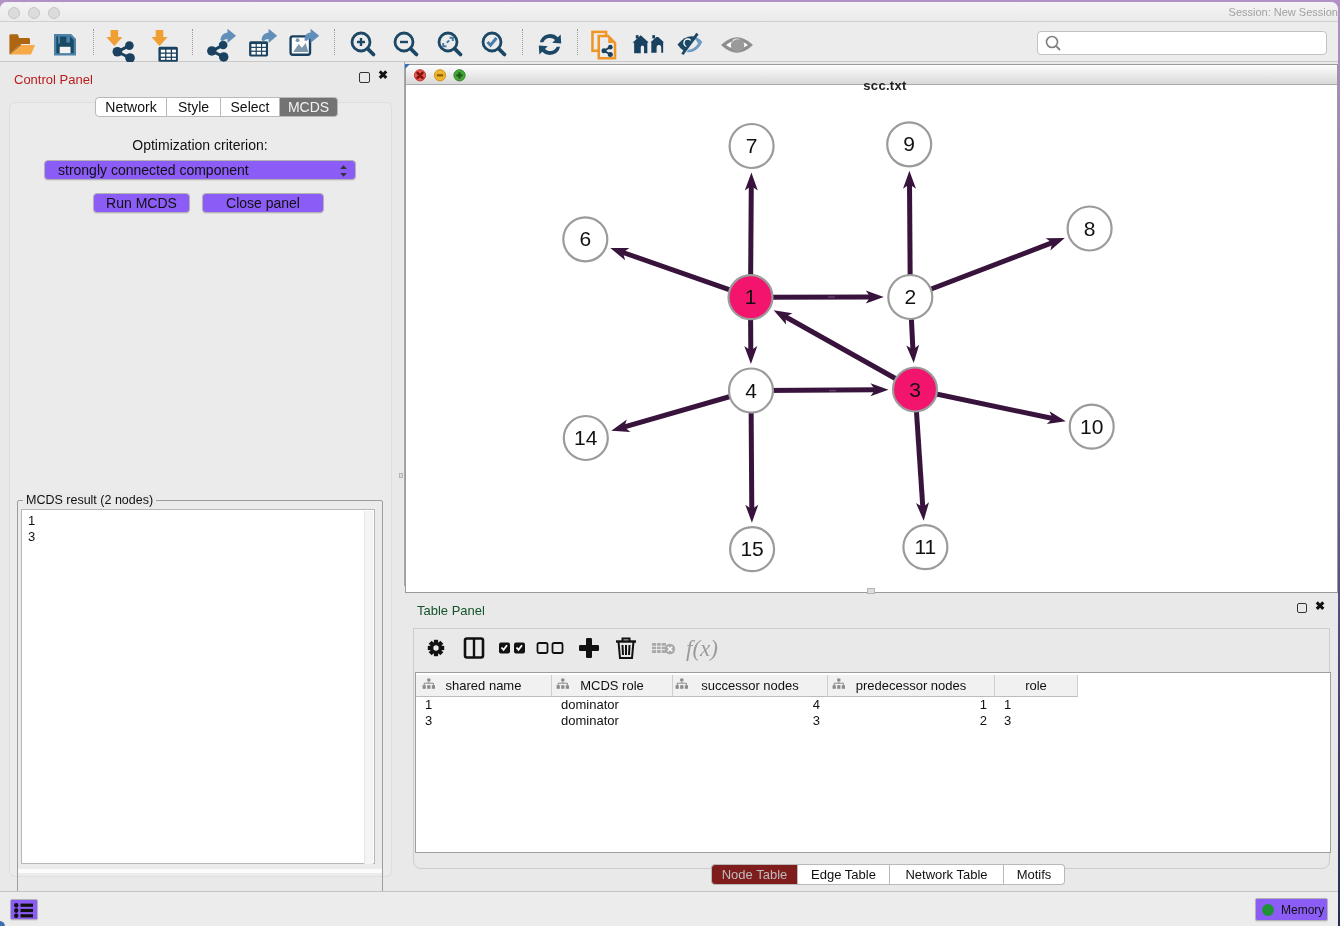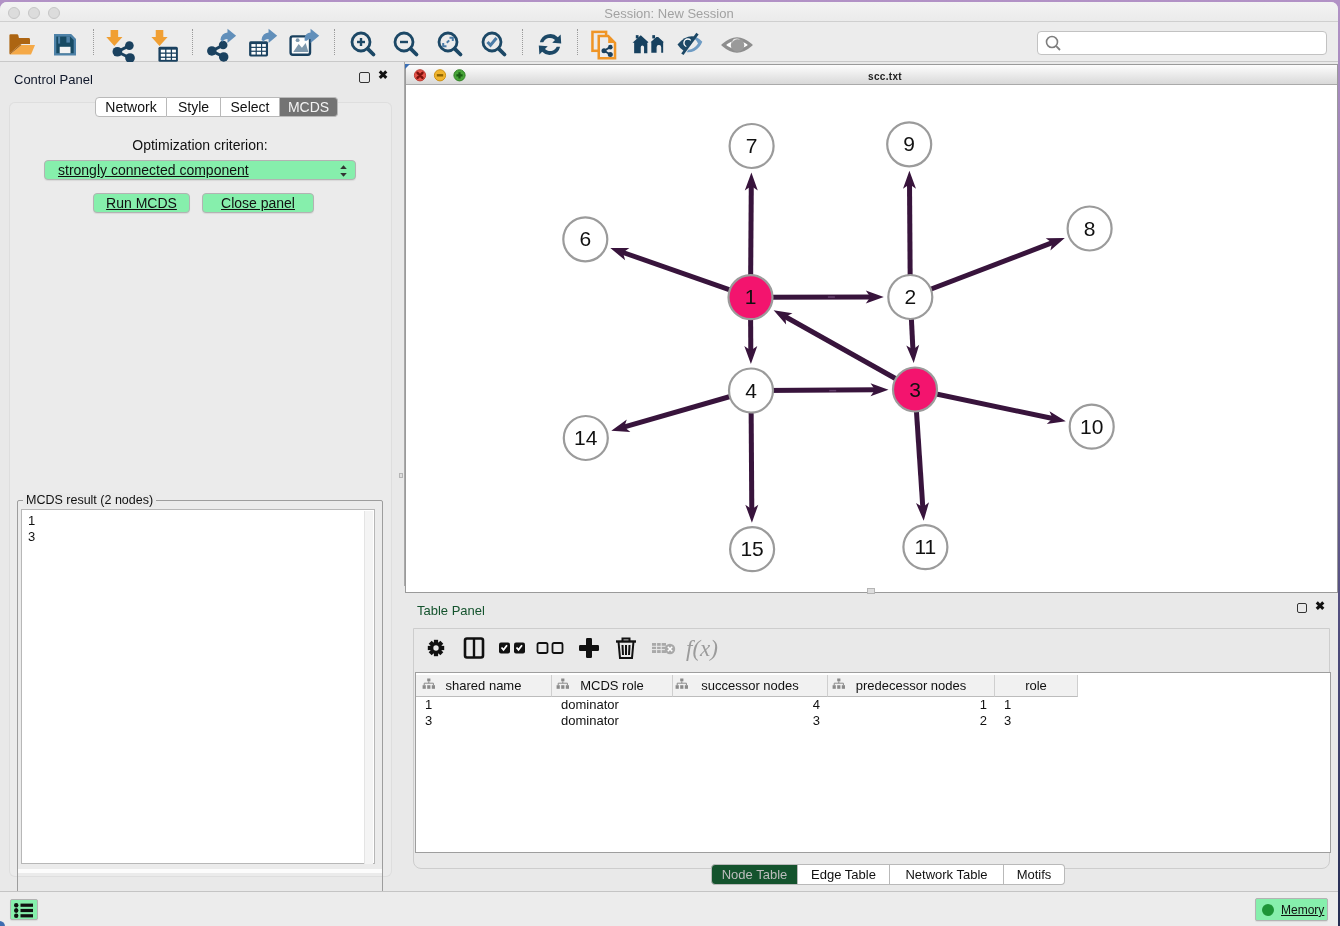--- a/index.html
+++ b/index.html
@@ -3,47 +3,47 @@
 <meta charset="utf-8">
 <style>
 * { margin:0; padding:0; box-sizing:border-box; }
 html,body { width:1340px; height:926px; overflow:hidden; }
 body { font-family:"Liberation Sans", sans-serif; background:linear-gradient(#b292c6, #8f77ad 30%, #4c4a7a 70%, #252c52); position:relative; }
 .abs { position:absolute; }
 #win { position:absolute; left:0; top:2px; width:1338px; height:924px; background:#ececec; border-radius:7px 7px 0 0; }
 
 #titlebar { position:absolute; left:0; top:0; width:100%; height:20px; background:linear-gradient(#f3f3f3,#ebebeb); border-bottom:1px solid #cfcfcf; border-radius:7px 7px 0 0; }
 .tl { position:absolute; top:5px; width:12px; height:12px; border-radius:50%; background:#dcdcdc; border:1px solid #c6c6c6; }
-#title { position:absolute; top:4px; width:100%; text-align:center; font-size:13px; color:#a2a2a2; }
+#title { position:absolute; top:4px; width:100%; text-align:right; font-size:11px; color:#a2a2a2; }
 
 #toolbar { position:absolute; left:0; top:21px; width:100%; height:39px; background:#ececec; border-bottom:1px solid #c9c9c9; }
 .sep { position:absolute; top:6px; height:26px; width:0; border-left:1px dotted #9a9a9a; }
 #search { position:absolute; left:1037px; top:8px; width:290px; height:24px; background:#fff; border:1px solid #c2c2c2; border-radius:4px; }
 
 #main { position:absolute; left:0; top:60px; width:1338px; height:829px; background:#e9e9e9; }
 
-#cp-h { position:absolute; left:14px; top:10px; font-size:13px; color:#0f172a; }
+#cp-h { position:absolute; left:14px; top:10px; font-size:13px; color:#b91c1c; }
 #tabpane { position:absolute; left:9px; top:40px; width:383px; height:775px; background:#ebebeb; border-radius:6px; box-shadow:0 0 0 1px #dedede inset; }
 #tabband { position:absolute; left:9px; top:40px; width:383px; height:20px; background:#e2e2e2; border-radius:6px 6px 0 0; }
 .tabrow { position:absolute; display:flex;padding-left:16px; }
 .tab { height:20px; line-height:19px; font-size:14px; text-align:center; background:#fff; border:1px solid #b9b9b9; border-left:none; color:#111; }
 .tab.first { border-left:1px solid #b9b9b9; border-radius:4px 0 0 4px; }
 .tab.last { border-radius:0 4px 4px 0; }
 .tab.sel { background:#737373; color:#f3f3f3; }
-.btn { position:absolute; background:#86efac; border:1px solid #b3b3b3; border-radius:4px; font-size:14px; color:#111; text-align:center; box-shadow:0 1px 1px rgba(0,0,0,0.08);text-decoration:underline; }
+.btn { position:absolute; background:#8b5cf6; border:1px solid #b3b3b3; border-radius:4px; font-size:14px; color:#111; text-align:center; box-shadow:0 1px 1px rgba(0,0,0,0.08); }
 
 #fs { position:absolute; left:17px; top:438px; width:366px; height:420px; border:1px solid #9d9d9d; border-radius:2px; }
 #fs-legend { position:absolute; left:5px; top:-8px; background:#e9e9e9; padding:0 3px; font-size:12.5px; color:#111; }
 #fs-inner { position:absolute; left:3px; top:8px; width:354px; height:355px; background:#fff; border:1px solid #b7b7b7; font-size:13px; color:#111; }
 
 #vline { position:absolute; left:404px; top:0px; width:1px; height:524px; background:#a9a9a9; }
 
 #netframe { position:absolute; left:405px; top:2px; width:933px; height:529px; background:#fff; border:1px solid #9a9a9a; }
 #net-titlebar { position:absolute; left:0; top:0; width:100%; height:20px; background:linear-gradient(#fdfdfd,#d9d9d9); border-bottom:1px solid #aaa; }
-#net-title { position:absolute; top:6px; width:100%; text-align:center; font-size:10px; font-weight:bold; color:#222; letter-spacing:0.3px;padding-left:27px; }
+#net-title { position:absolute; top:13px; width:100%; text-align:center; font-size:13px; font-weight:bold; color:#222; letter-spacing:0.3px;padding-left:27px; }
 
 #tp-h { position:absolute; left:417px; top:541px; font-size:13px; color:#14532d; }
 #tp-toolbar { position:absolute; left:413px; top:566px; width:917px; height:241px; border:1px solid #cdcdcd; border-radius:0 0 8px 8px; background:#e9e9e9; }
 #tbl { position:absolute; left:415px; top:610px; width:916px; height:181px; background:#fff; border:1px solid #9e9e9e; }
 .hcell { position:absolute; top:2px; height:22px; background:#f1f1f1; border-right:1px solid #cfcfcf; border-bottom:1px solid #bcbcbc; font-size:13px; color:#111; text-align:center; line-height:22px; }
 .rcell { position:absolute; font-size:13px; color:#111; height:16px; line-height:16px; }
 .panbtn { font-size:13px; height:21px; line-height:20px; }
 
 #statusbar { position:absolute; left:0; top:889px; width:1338px; height:35px; background:#ececec; border-top:1px solid #c4c4c4; }
 </style>
@@ -227,21 +227,21 @@
       <div class="tab" style="width:59px;">Select</div>
       <div class="tab last sel" style="width:58px;">MCDS</div>
     </div>
     <div class="abs" style="left:0; top:75px; width:400px; text-align:center; font-size:14px; color:#111;">Optimization criterion:</div>
     <div class="btn" style="left:44px; top:98px; width:312px; height:20px; text-align:left; line-height:19px; padding-left:13px;">strongly connected component
       <svg class="abs" style="right:7px; top:3px;" width="9" height="14" viewBox="0 0 9 14">
           <path d="M1.2 5 L4.5 1.2 L7.8 5 Z M1.2 9 L4.5 12.8 L7.8 9 Z" fill="#333"></path>
         </svg>
     </div>
     <div class="btn" style="left:93px; top:131px; width:97px; height:20px; line-height:19px;">Run MCDS</div>
-    <div class="btn" style="left:202px; top:131px; width:112px; height:20px; line-height:19px;">Close panel</div>
+    <div class="btn" style="left:202px; top:131px; width:122px; height:20px; line-height:19px;">Close panel</div>
     <div id="fs">
       <div id="fs-legend">MCDS result (2 nodes)</div>
       <div id="fs-inner">
         <div style="padding:3px 0 0 6px; line-height:16px;">1<br>3</div>
         <div class="abs" style="right:1px; top:1px; width:9px; height:353px; background:#f4f4f4; border-left:1px solid #e4e4e4;"></div>
       </div>
     </div>
     <div class="abs" style="left:18px; top:807px; width:364px; height:4px; background:#fcfcfc;"></div>
 
     <div id="vline"></div>
@@ -441,21 +441,21 @@
       <div class="rcell" style="left:257px; top:24px; width:147px; text-align:right;">4</div>
       <div class="rcell" style="left:412px; top:24px; width:159px; text-align:right;">1</div>
       <div class="rcell" style="left:588px; top:24px;">1</div>
       <div class="rcell" style="left:9px; top:40px;">3</div>
       <div class="rcell" style="left:145px; top:40px;">dominator</div>
       <div class="rcell" style="left:257px; top:40px; width:147px; text-align:right;">3</div>
       <div class="rcell" style="left:412px; top:40px; width:159px; text-align:right;">2</div>
       <div class="rcell" style="left:588px; top:40px;">3</div>
     </div>
     <div class="tabrow" style="left:695px; top:802px;">
-      <div class="tab first sel panbtn" style="width:87px; background:#14532d; color:#bdbdbd;">Node Table</div>
+      <div class="tab first sel panbtn" style="width:87px; background:#7f1d1d; color:#bdbdbd;">Node Table</div>
       <div class="tab panbtn" style="width:92px;">Edge Table</div>
       <div class="tab panbtn" style="width:114px;">Network Table</div>
       <div class="tab last panbtn" style="width:61px;">Motifs</div>
     </div>
   </div>
   <div id="statusbar">
     <div class="btn" style="left:10px; top:7px; width:28px; height:21px; border-radius:2px;">
         <svg width="20" height="15" style="position:absolute;left:3px;top:2.5px;">
           <g fill="#111">
             <circle cx="2.2" cy="2.2" r="2.2"></circle>

